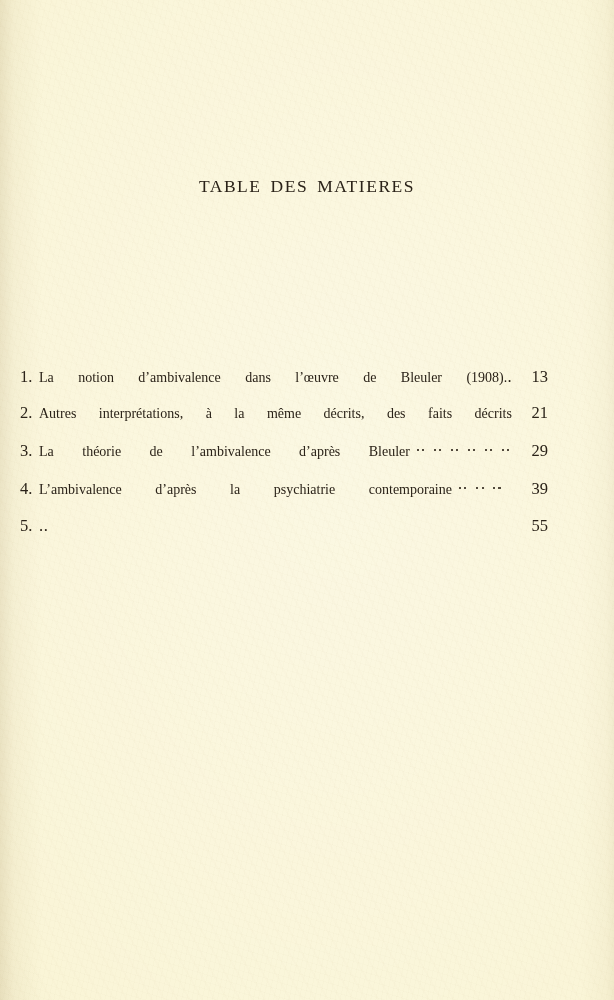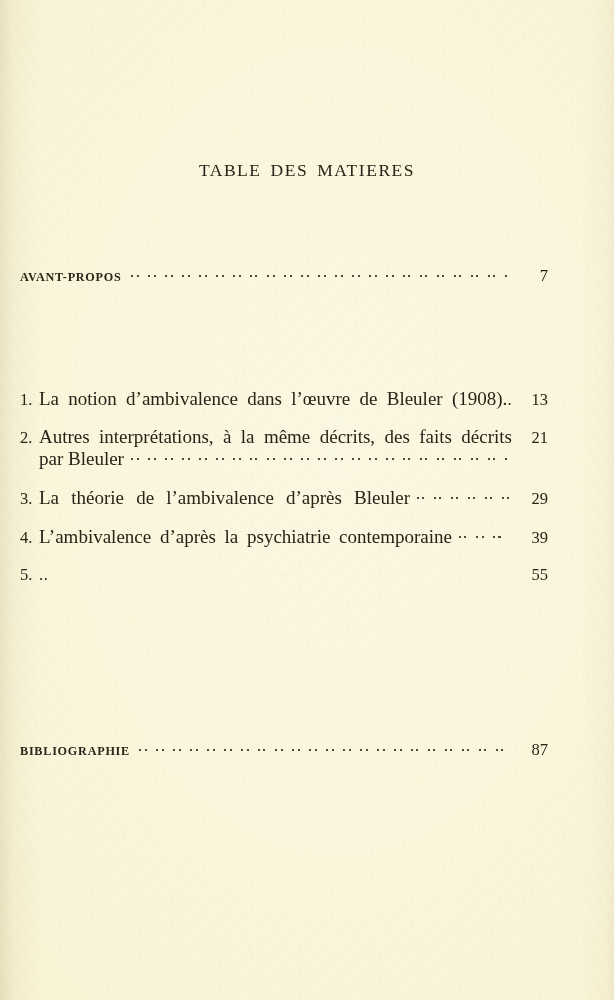--- a/index.html
+++ b/index.html
@@ -66,21 +66,21 @@
   .content {
     position: absolute;
     left: 0;
     top: 0;
     width: 614px;
   }
 
   .toc-title {
     position: absolute;
     left: 0;
-    top: 160px;
+    top: 176px;
     width: 614px;
     text-align: center;
     font-size: 17.5px;
     letter-spacing: 1.55px;
     word-spacing: 3px;
     color: #2a2218;
   }
 
   .toc-list {
     position: absolute;
@@ -159,21 +159,21 @@
     width: 100%;
   }
 
   .chapter-row .idx {
     flex: 0 0 19px;
     font-size: 16.5px;
     white-space: nowrap;
   }
 
   .chapter-row .txt {
-    font-size: 19px;
+    font-size: 14px;
     white-space: nowrap;
     color: #2a2218;
   }
 
   
   .chapter-row .txt.spread {
     flex: 1 1 auto;
     display: flex;
     justify-content: space-between;
     white-space: normal;
@@ -205,25 +205,20 @@
 
 <div class="page">
   <div class="grain"></div>
 
   <div class="content">
 
     <div class="toc-title">TABLE DES MATIERES</div>
 
     <div class="toc-list">
 
-      <div class="entry section-row">
-        <span class="label">AVANT-PROPOS</span>
-        <span class="leader"></span>
-        <span class="num-col">7</span>
-      </div>
 
       <div class="gap-sec"></div>
 
 
       <div class="gap-big"></div>
 
       <div class="entry chapter-row">
         <div class="title-block">
           <div class="line">
             <span class="idx">1.</span>
@@ -254,25 +249,20 @@
                 <span>interprétations,</span>
                 <span>à</span>
                 <span>la</span>
                 <span>même</span>
                 <span>décrits,</span>
                 <span>des</span>
                 <span>faits</span>
                 <span>décrits</span>
               </span>
           </div>
-          <div class="line">
-            <span class="cont-indent"></span>
-            <span class="txt tight">par Bleuler</span>
-            <span class="leader"></span>
-          </div>
         </div>
         <span class="num-col num-bottom">21</span>
       </div>
 
       <div class="gap-chap2"></div>
 
       <div class="entry chapter-row">
         <div class="title-block">
           <div class="line">
             <span class="idx">3.</span>
@@ -322,21 +312,16 @@
       </div>
 
       <div class="gap-block"></div>
 
 
       <div class="gap-secs"></div>
 
 
       <div class="gap-secs"></div>
 
-      <div class="entry section-row">
-        <span class="label">BIBLIOGRAPHIE</span>
-        <span class="leader"></span>
-        <span class="num-col">87</span>
-      </div>
 
     </div>
   </div>
 </div>
 
 </body></html>

